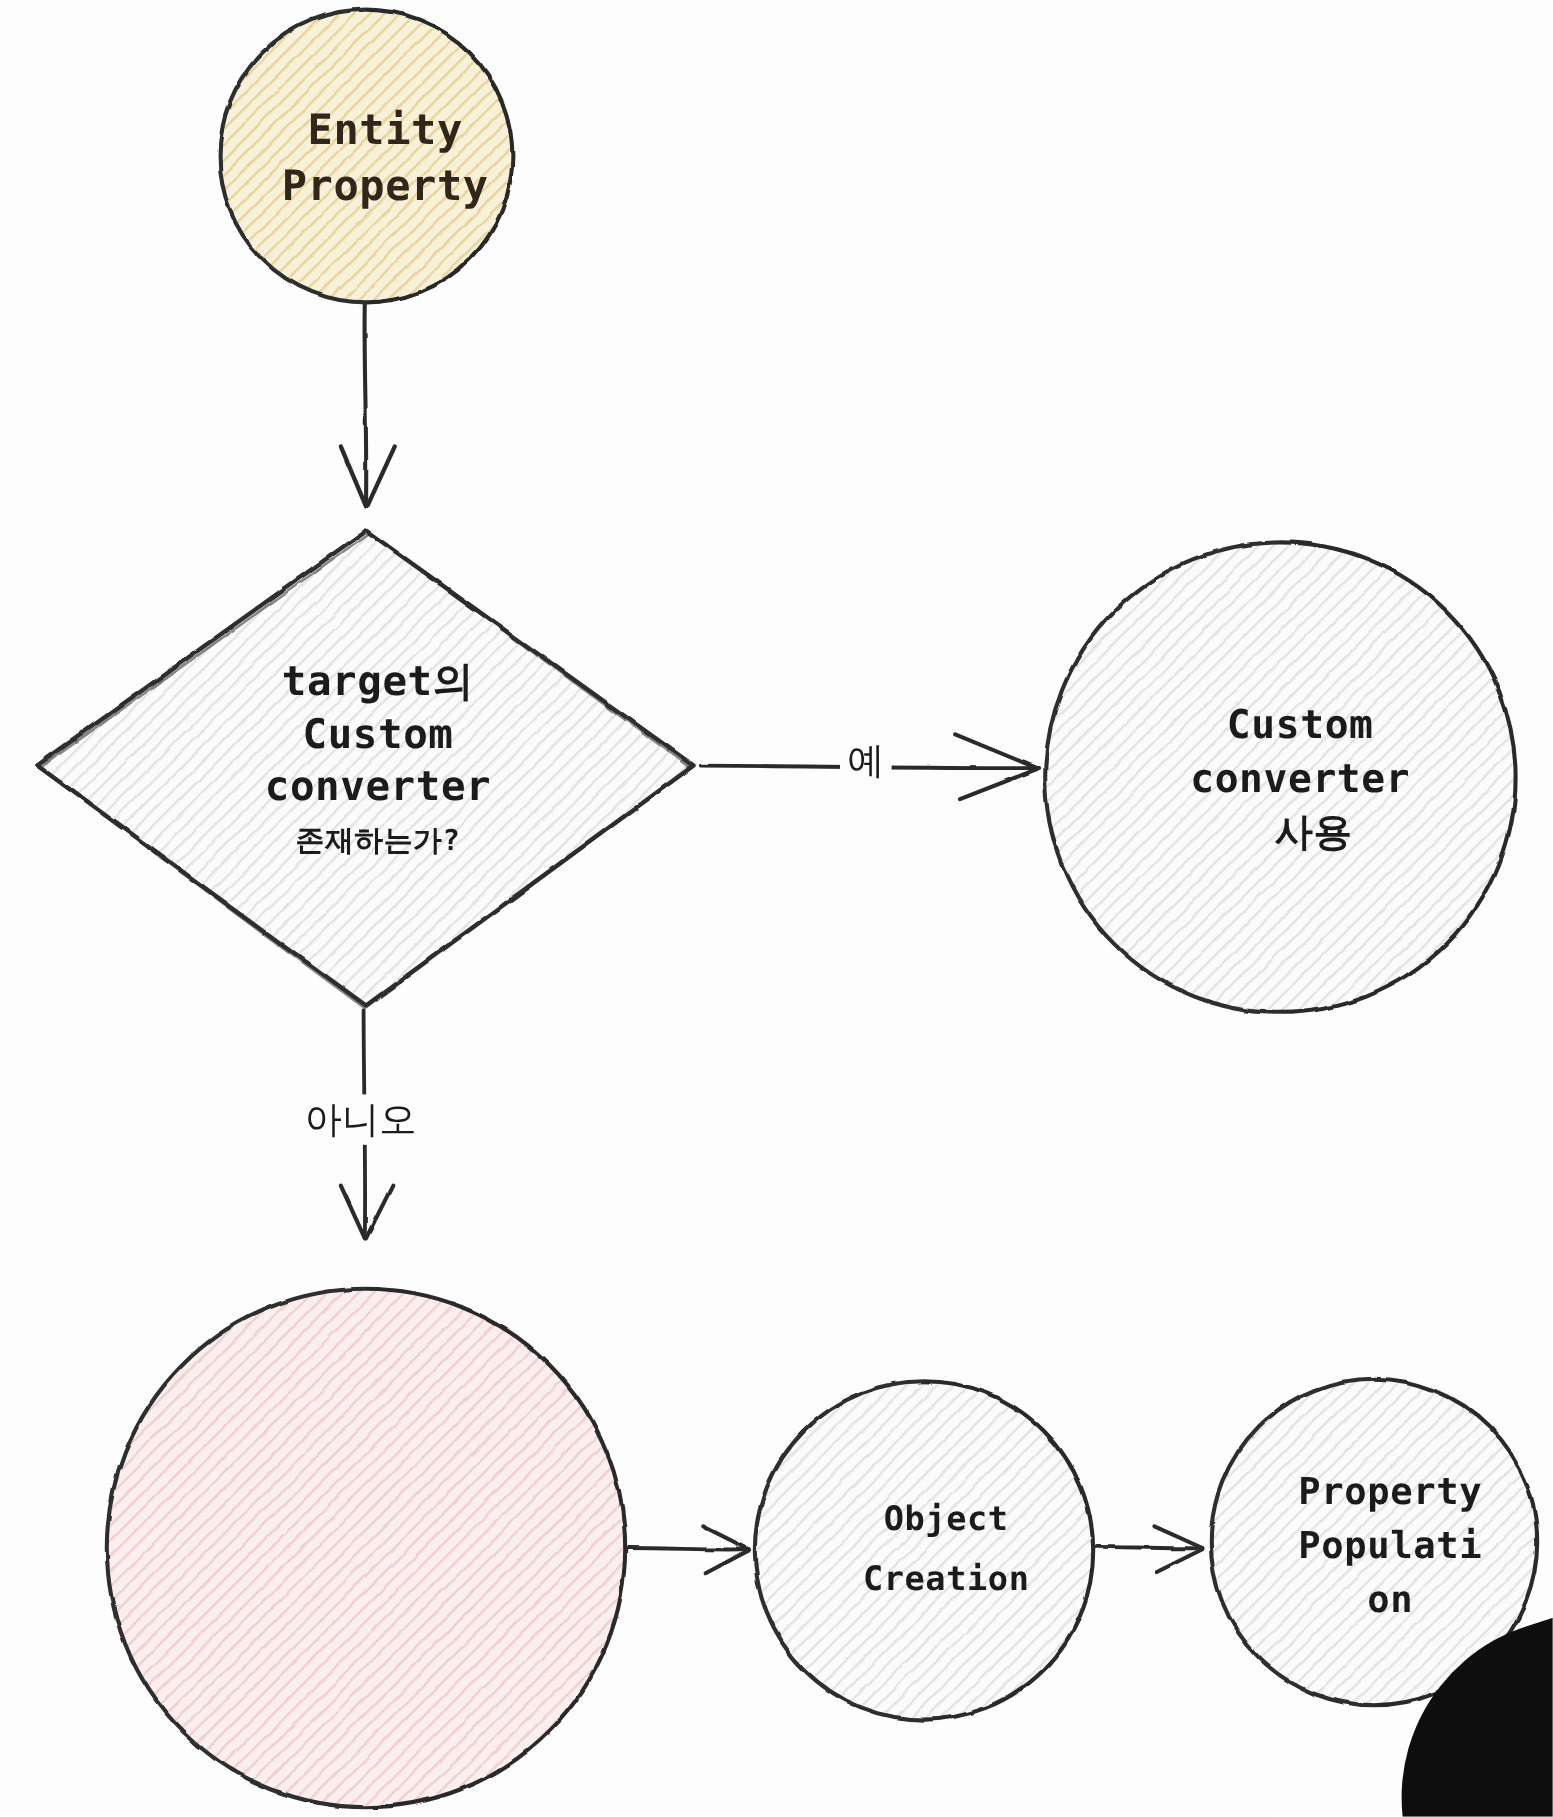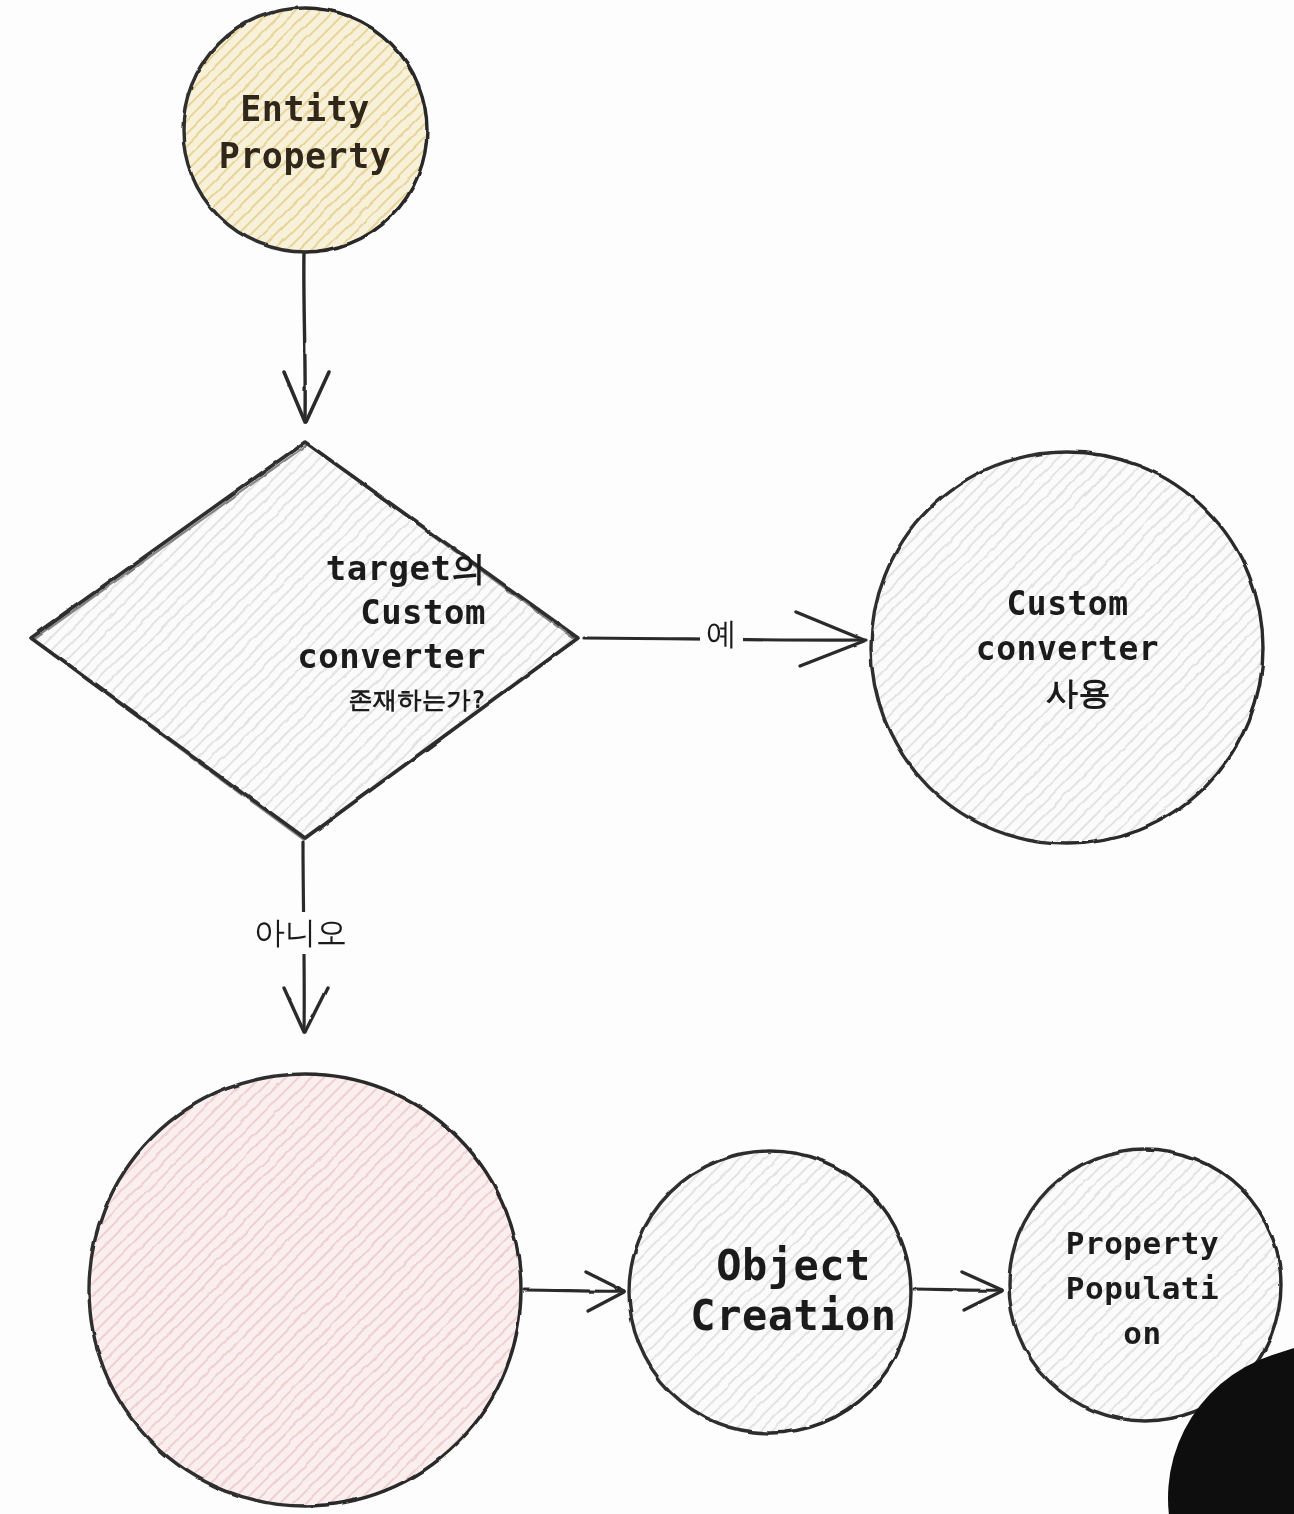--- a/index.html
+++ b/index.html
@@ -29,44 +29,45 @@
     flex-direction: column;
     align-items: center;
     justify-content: center;
     text-align: center;
     pointer-events: none;
     font-family: "DejaVu Sans Mono", monospace;
     font-weight: 700;
     color: #1b1b1b;
     letter-spacing: 0.5px;
     white-space: pre;
+    padding-left: 16px;
   }
   .node-label span { display: block; }
 
   .lbl-entity {
     left: 183px; top: 88px; width: 244px; height: 90px;
     font-size: 35px; line-height: 47px; color: #30271a;
   }
   .lbl-decision {
-    left: 136px; top: 548px; width: 350px; height: 172px;
-    font-size: 34px; line-height: 44px; align-items: flex-end;
+    left: 124px; top: 548px; width: 350px; height: 172px;
+    font-size: 34px; line-height: 44px; align-items: center;
   }
   .lbl-decision .ko { font-size: 24px; }
   .lbl-converter {
     left: 915px; top: 578px; width: 305px; height: 140px;
     font-size: 33px; line-height: 45px;
   }
   .lbl-converter .ko { font-size: 32px; margin-left: 22px; }
   .lbl-springdata {
     left: 135px; top: 1240px; width: 345px; height: 100px;
     font-size: 32px; line-height: 48px;
   }
   .lbl-objectcreation {
-    left: 676px; top: 1242px; width: 235px; height: 98px;
-    font-size: 42px; line-height: 50px;
+    left: 655px; top: 1242px; width: 235px; height: 98px;
+    font-size: 28px; line-height: 50px;
   }
   .lbl-property {
     left: 1035px; top: 1218px; width: 215px; height: 140px;
     font-size: 31px; line-height: 45px; justify-content: center;
   }
 
   .edge-label {
     position: absolute;
     font-family: "DejaVu Sans Mono", monospace;
     font-weight: 400;

